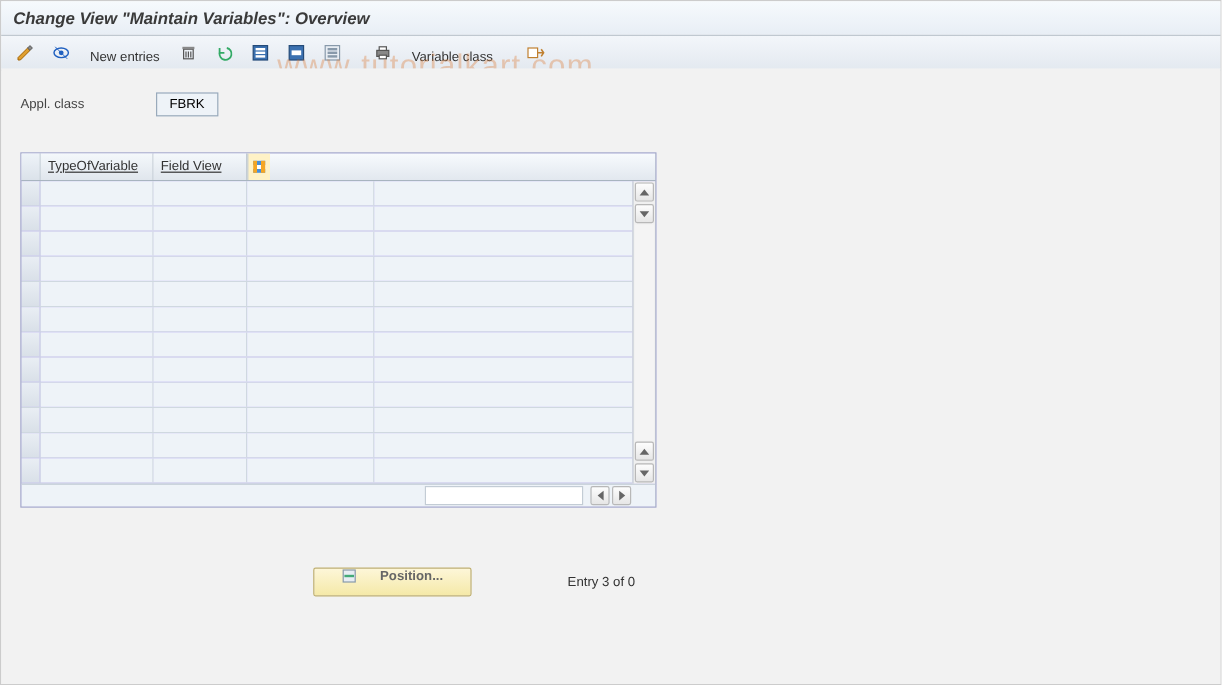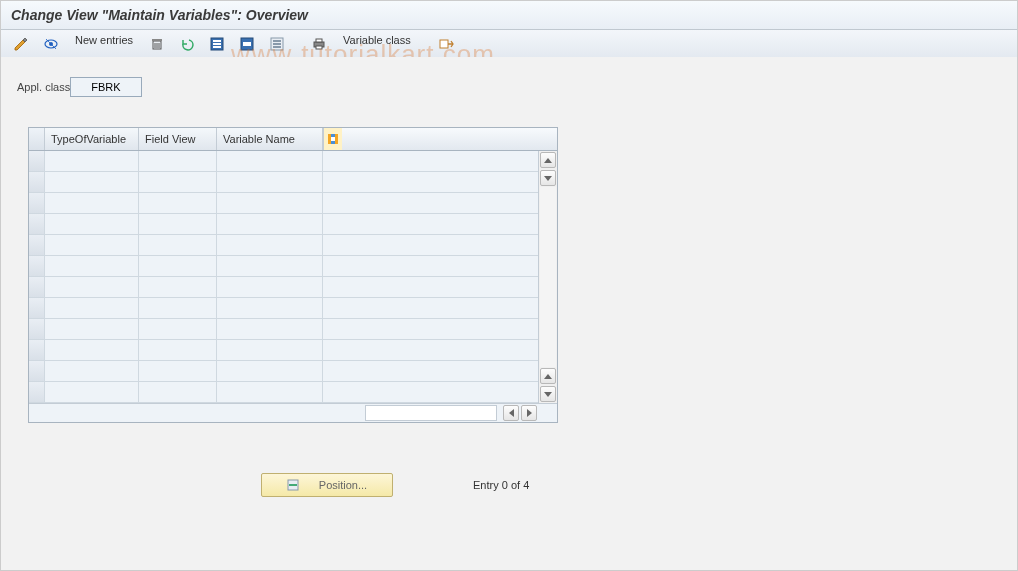--- a/index.html
+++ b/index.html
@@ -53,65 +53,67 @@
     height: 20px;
     min-width: 20px;
     padding: 0 2px;
     border-radius: 3px;
     cursor: pointer;
   }
   .tb-text-btn {
     height: 20px;
     padding: 0 6px;
     display: inline-flex;
-    align-items: flex-start;
+    align-items: flex-end;
     cursor: pointer;
     border-radius: 3px;
     color: #333;
   }
 
   
   .content {
     position: absolute;
     top: 56px;
     left: 0;
     right: 0;
     bottom: 0;
     background: #f2f2f2;
     padding: 20px 10px 10px 10px;
   }
   .field-row {
     display: flex;
     align-items: center;
+    gap: 60px;
     margin-bottom: 30px;
     margin-left: 6px;
   }
   .field-label {
     color: #444;
     font-size: 11px;
   }
   .field-box {
     border: 1px solid #9ab;
     background: #eef3f8;
-    padding: 1px 20px;
+    padding: 1px 10px;
     font-size: 11px;
     height: 16px;
     line-height: 16px;
     min-width: 30px;
     text-align: left;
     color: #000;
   }
 
   
   .table-wrap {
     width: 528px;
     background: #c4b5fd;
     border: 1px solid #a8b4c0;
-    margin-left: 17px;
+    margin-left: 6px;
     position: relative;
+    text-decoration: underline;
   }
   .table-head {
     display: flex;
     height: 22px;
     background: linear-gradient(#f7fafd,#e2e8ef);
     border-bottom: 1px solid #a8b4c0;
     align-items: stretch;
   }
   .th {
     border-right: 1px solid #c3ccd5;
@@ -225,25 +227,25 @@
     align-items: center;
     gap: 80px;
   }
   .position-btn {
     width: 130px;
     height: 22px;
     background: linear-gradient(#fdf6d8,#f5e9a8);
     border: 1px solid #c0b070;
     border-radius: 2px;
     display: flex;
-    align-items: center;
     justify-content: center;
     gap: 20px;
     cursor: pointer;
     color: #666;
+    font-weight: bold;
   }
   .position-btn .ic {
     width:12px;height:12px;
     display:flex;align-items:center;justify-content:center;
   }
   .entry-text {
     color: #333;
     font-size: 11px;
   }
 
@@ -356,21 +358,20 @@
     <div class="field-row">
       <span class="field-label">Appl. class</span>
       <span class="field-box">FBRK</span>
     </div>
 
     <div class="table-wrap">
       <div class="table-head">
         <div class="th sel-col"></div>
         <div class="th col1">TypeOfVariable</div>
         <div class="th col2">Field View</div>
-        <div class="th col3">Variable Name</div>
         <div class="config-btn">
             <div></div>
           </div>
       </div>
 
       <div class="table-body">
         <div class="rows" id="rows-container">
             <div class="row">
               <div class="cell sel-col"></div>
               <div class="cell col1"></div>
@@ -491,17 +492,17 @@
     <div class="bottom-row">
       <div class="position-btn">
         <span class="ic">
           <svg width="12" height="12" viewBox="0 0 12 12">
               <rect x="1" y="1" width="10" height="10" fill="#e8edf3" stroke="#89a"></rect>
               <rect x="2" y="5" width="8" height="2" fill="#4a7"></rect>
             </svg>
         </span>
         <span>Position...</span>
       </div>
-      <span class="entry-text">Entry 0 of 4</span>
+      <span class="entry-text">Entry 3 of 0</span>
     </div>
 
   </div>
 </div>
 
 </body></html>

